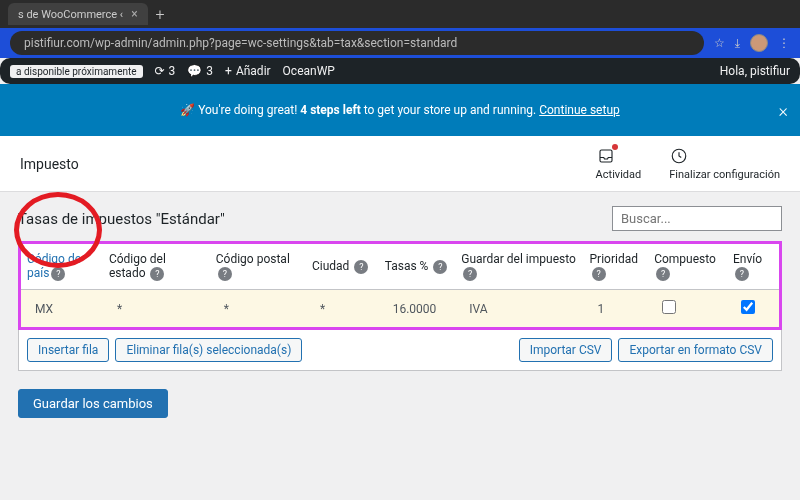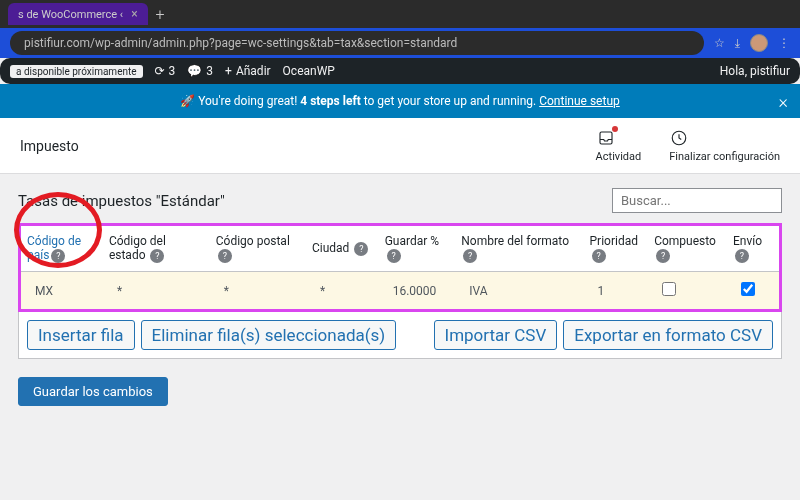--- a/index.html
+++ b/index.html
@@ -1,33 +1,33 @@
 <!DOCTYPE html>
 <html><head>
 <meta charset="utf-8">
 <style>
 * { margin: 0; padding: 0; box-sizing: border-box; font-family: -apple-system, BlinkMacSystemFont, "Segoe UI", Roboto, sans-serif; }
 body { background: #f0f0f1; width: 800px; height: 500px; overflow: hidden; font-size: 13px; color: #1d2327; }
 
 .browser-chrome { background: #2b2b2b; height: 28px; display: flex; align-items: center; padding: 0 8px; }
-.tab { background: #4c1d95; color: #ccc; font-size: 11px; padding: 4px 10px; border-radius: 6px 6px 0 0; display: flex; align-items: center; gap: 8px; max-width: 150px; }
+.tab { background: #404040; color: #ccc; font-size: 11px; padding: 4px 10px; border-radius: 6px 6px 0 0; display: flex; align-items: center; gap: 8px; max-width: 150px; }
 .tab-close { color: #aaa; font-size: 12px; }
 .new-tab { color: #ccc; font-size: 16px; margin-left: 8px; font-weight: 300; }
 
 .url-bar-row { background: #1d4ed8; height: 30px; display: flex; align-items: center; padding: 0 10px; color: #ccc; font-size: 12px; justify-content: space-between; }
 .url-text { background: #2b2b2b; color: #bbb; border-radius: 14px; padding: 5px 14px; flex: 1; margin-right: 10px; font-size: 12px; overflow: hidden; white-space: nowrap; }
 .url-icons { display: flex; gap: 10px; align-items: center; color: #ccc; }
 .avatar { width: 18px; height: 18px; border-radius: 50%; background: #c97; border: 1px solid #888; }
 
 .wp-admin-bar { background: #1d2327; color: #f0f0f1; height: 26px; display: flex; align-items: center; padding: 0 10px; font-size: 12px; justify-content: space-between; border-radius: 10px; }
 .wp-bar-left, .wp-bar-right { display: flex; align-items: center; gap: 12px; }
 .wp-bar-tag { background: #f0f0f1; color: #1d2327; border-radius: 3px; padding: 1px 6px; font-size: 10px; }
 .wp-bar-item { display: flex; align-items: center; gap: 4px; color: #f0f0f1; }
 
-.banner { background: #007cba; color: #fff; height: 34px; display: flex; align-items: center; justify-content: center; font-size: 12px; position: relative; }
+.banner { background: #007cba; color: #fff; height: 52px; display: flex; align-items: center; justify-content: center; font-size: 12px; position: relative; }
 .banner a { color: #fff; text-decoration: underline; }
 .banner-close { position: absolute; right: 12px; color: #fff; font-size: 18px; font-weight: 300; cursor: pointer; }
 
 .subheader { background: #fff; display: flex; align-items: center; justify-content: space-between; padding: 10px 20px; border-bottom: 1px solid #dcdcde; }
 .subheader-title { font-size: 14px; color: #1d2327; }
 .subheader-actions { display: flex; gap: 28px; }
 .subheader-action { display: flex; flex-direction: column; align-items: flex-start; font-size: 11px; color: #1d2327; gap: 2px; }
 .action-icon { width: 20px; height: 20px; display: flex; align-items: center; justify-content: center; position: relative; }
 .action-dot { position: absolute; top: -2px; right: -2px; width: 6px; height: 6px; border-radius: 50%; background: #d63638; }
 
@@ -39,21 +39,21 @@
 .tax-table { width: 100%; border-collapse: collapse; background: #fff; border: 3px solid #d946ef; position: relative; }
 .tax-table th { background: #fff; text-align: left; font-weight: 400; font-size: 12px; padding: 8px 6px; border-bottom: 1px solid #c3c4c7; color: #1d2327; }
 .tax-table td { background: #fdf8e4; padding: 10px 14px; font-size: 12px; color: #50575e; }
 .help-tip { display: inline-block; width: 14px; height: 14px; border-radius: 50%; background: #787c82; color: #fff; font-size: 9px; text-align: center; line-height: 14px; margin-left: 2px; }
 
 .first-col-header { color: #2271b1; }
 
 .table-actions { background: #fff; border: 1px solid #c3c4c7; border-top: none; padding: 8px; display: flex; justify-content: space-between; }
 .actions-left, .actions-right { display: flex; gap: 6px; }
 
-.btn-secondary { background: #f6f7f7; border: 1px solid #2271b1; color: #2271b1; padding: 4px 10px; font-size: 17px; border-radius: 3px; cursor: pointer; }
+.btn-secondary { background: #f6f7f7; border: 1px solid #2271b1; color: #2271b1; padding: 4px 10px; font-size: 12px; border-radius: 3px; cursor: pointer; }
 .btn-primary { background: #2271b1; border: 1px solid #2271b1; color: #fff; padding: 6px 14px; font-size: 13px; border-radius: 3px; cursor: pointer; margin-top: 18px; }
 
 .circle-highlight { position: absolute; width: 88px; height: 76px; border: 5px solid #e31b23; border-radius: 50%; top: 192px; left: 14px; pointer-events: none; z-index: 10; }
 
 input[type=checkbox] { width: 14px; height: 14px; }
 </style>
 </head>
 <body>
 
 <div class="browser-chrome">
@@ -134,22 +134,22 @@
     <input class="search-box" placeholder="Buscar..." style="">
   </div>
 
   <table class="tax-table">
     <thead>
       <tr>
         <th style="width:78px"><span class="first-col-header">Código de país</span><span class="help-tip">?</span></th>
         <th style="width:100px"><span>Código del estado</span> <span class="help-tip">?</span></th>
         <th style="width:90px"><span>Código postal</span> <span class="help-tip">?</span></th>
         <th style="width:68px"><span>Ciudad</span> <span class="help-tip">?</span></th>
-        <th style="width:64px"><span>Guardar %</span> <span class="help-tip">?</span></th>
-        <th style="width:120px"><span>Nombre del formato</span> <span class="help-tip">?</span></th>
+        <th style="width:64px"><span>Tasas %</span> <span class="help-tip">?</span></th>
+        <th style="width:120px"><span>Guardar del impuesto</span> <span class="help-tip">?</span></th>
         <th style="width:60px"><span>Prioridad</span> <span class="help-tip">?</span></th>
         <th style="width:70px"><span>Compuesto</span> <span class="help-tip">?</span></th>
         <th style="width:50px"><span>Envío</span> <span class="help-tip">?</span></th>
       </tr>
     </thead>
     <tbody>
       <tr>
         <td>MX</td>
         <td>*</td>
         <td>*</td>

